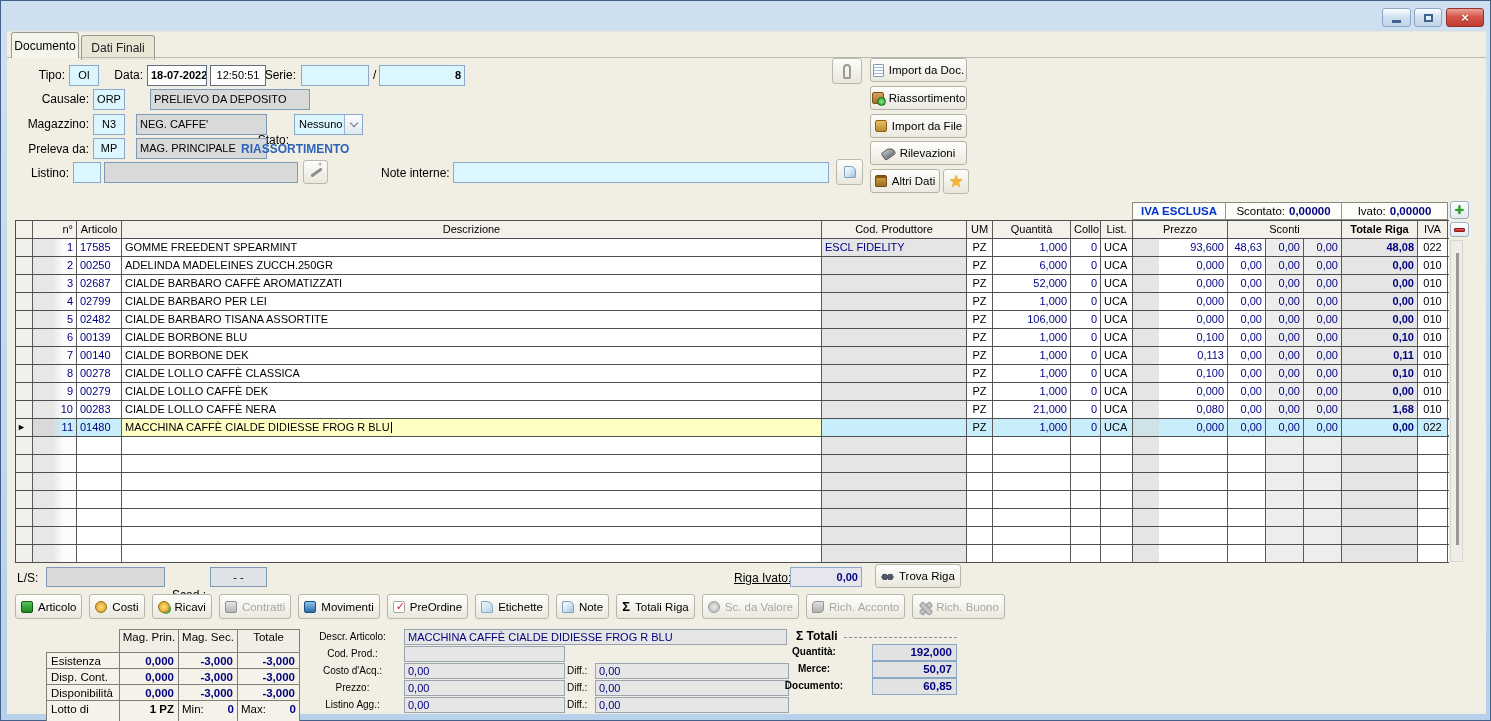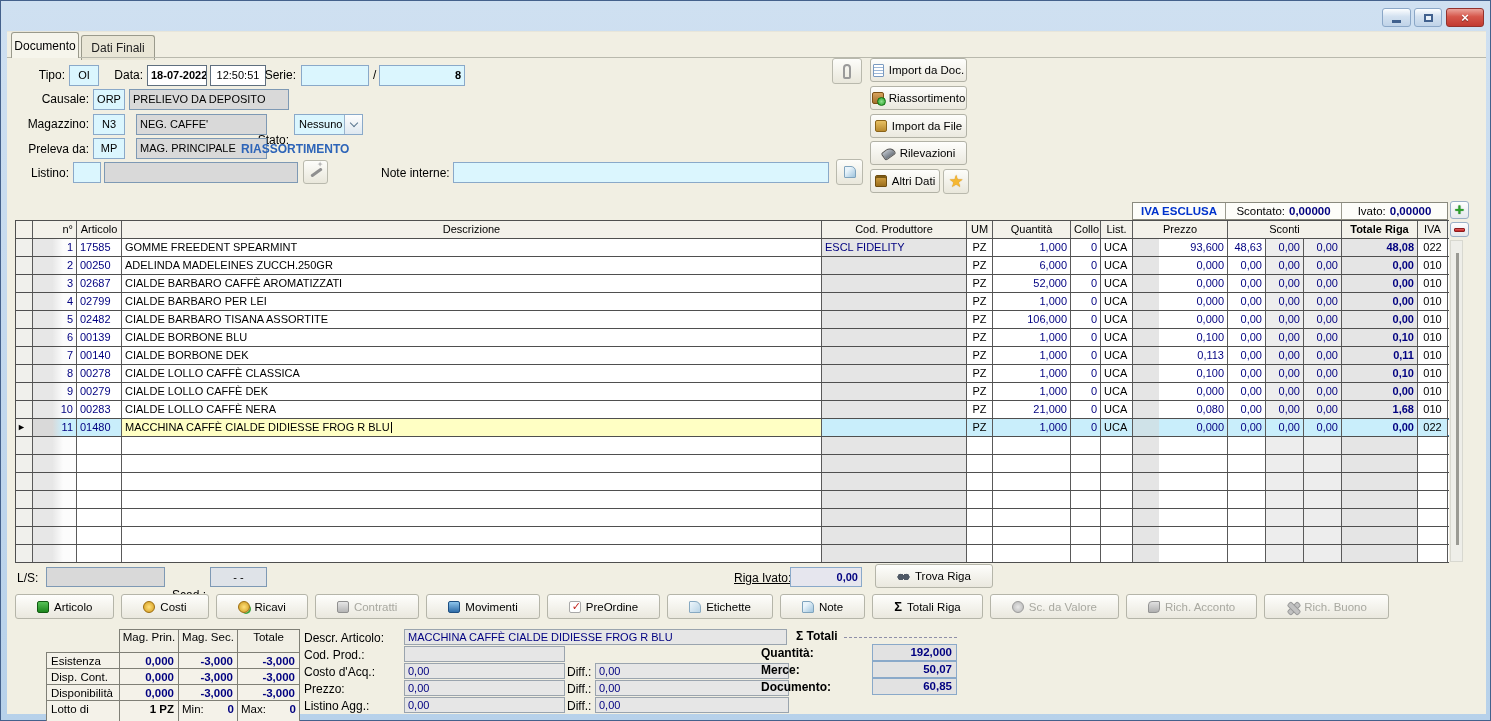--- a/index.html
+++ b/index.html
@@ -137,32 +137,32 @@
   .selrow .c-tot { background:#c9eefb; }
   .selrow .c-prezzo { background:linear-gradient(90deg,#cfe2e8 0 26px,#c9eefb 26px); }
   .selrow .c-desc { background:#ffffc4; }
   .caret { display:inline-block; width:1px; height:11px; background:#000; margin-left:1px; vertical-align:-2px; }
   .scrolltrack { left:1449px; top:239px; width:13px; height:322px; background:#eeeee9; border:1px solid #d8d8d0; }
   .scrollthumb { position:absolute; left:5px; top:12px; width:3px; height:292px; background:#9a9a94; }
 
   
   .u { text-decoration:underline; }
   .tbar { left:14px; top:592px; width:1465px; height:27px; display:flex; gap:7px; align-items:center; }
-  .tbtn { height:25px; padding:0 21px; border:1px solid #b5b5a9; border-radius:3px;
+  .tbtn { height:25px; padding:0 5px; border:1px solid #b5b5a9; border-radius:3px;
     background:linear-gradient(#fefefc,#eae8de); display:inline-flex; align-items:center; gap:5px;
     font-size:11.5px; font-family:inherit; cursor:pointer; color:#000; }
   .tbtn.off { color:#a8a8a0; }
 
   
   .stock { left:45px; top:628px; display:grid; grid-template-columns:74px 59px 59px 62px; font-size:11.5px; }
   .sc-h { border:1px solid #7f7f76; margin-left:-1px; background:#f1efe5; text-align:center; height:24px; line-height:15px; }
   .sc-l { border:1px solid #7f7f76; margin-top:-1px; background:#f4f2e9; padding-left:4px; height:17px; line-height:16px; }
   .sc-v { border:1px solid #7f7f76; margin:-1px 0 0 -1px; background:#f4f2e9; text-align:right; padding-right:4px; height:17px; line-height:16px; color:#000080; font-weight:bold; }
   .sc-b { border:1px solid #7f7f76; margin-top:-1px; background:#f4f2e9; height:24px; line-height:17px; }
-  .dlbl { font-size:12px; text-align:left; white-space:nowrap; }
+  .dlbl { font-size:10px; text-align:center; white-space:nowrap; }
   .dbox { border:1px solid #9aa4ae; background:#e6e6e6; font-size:11px; line-height:14px; padding:0 3px; white-space:nowrap; overflow:hidden; }
   .tot-head { display:flex; align-items:center; gap:6px; font-weight:bold; font-size:12px; }
   .dashes { flex:1; border-top:1px dashed #8f8fa8; margin-top:2px; }
   .totbox { border:1px solid #8aa9c9; background:#e2e2e2; color:#000080; font-weight:bold; text-align:right; padding-right:4px; font-size:11.5px; line-height:15px; }
 </style>
 </head>
 <body>
 
 <div class="window">
 
@@ -193,21 +193,21 @@
   <div class="abs inp white center bold" style="left:146px;top:64px;width:60px;height:21px;">18-07-2022</div>
   <div class="abs inp white center" style="left:209px;top:64px;width:56px;height:21px;">12:50:51</div>
 
   <div class="abs lbl r" style="left:215px;top:67px;width:80px;">Serie:</div>
   <div class="abs inp" style="left:300px;top:64px;width:68px;height:21px;"></div>
   <div class="abs lbl" style="left:372px;top:67px;">/</div>
   <div class="abs inp bold" style="left:378px;top:64px;width:86px;height:21px;text-align:right;">8</div>
 
   <div class="abs lbl r" style="left:14px;top:91px;width:74px;">Causale:</div>
   <div class="abs inp center" style="left:92px;top:88px;width:32px;height:21px;">ORP</div>
-  <div class="abs inp gray" style="left:128px;top:88px;width:160px;height:21px;">PRELIEVO DA DEPOSITO</div>
+  <div class="abs inp gray" style="left:149px;top:88px;width:160px;height:21px;">PRELIEVO DA DEPOSITO</div>
 
   <div class="abs lbl r" style="left:6px;top:116px;width:82px;">Magazzino:</div>
   <div class="abs inp center" style="left:92px;top:113px;width:32px;height:21px;">N3</div>
   <div class="abs inp gray" style="left:135px;top:113px;width:131px;height:21px;">NEG. CAFFE'</div>
   <div class="abs lbl r" style="left:250px;top:132px;width:38px;">Stato:</div>
   <div class="abs combo" style="left:293px;top:113px;width:69px;height:21px;">
     <span class="val">Nessuno</span>
     <span class="dd">
         <span class="chev"></span>
       </span>

